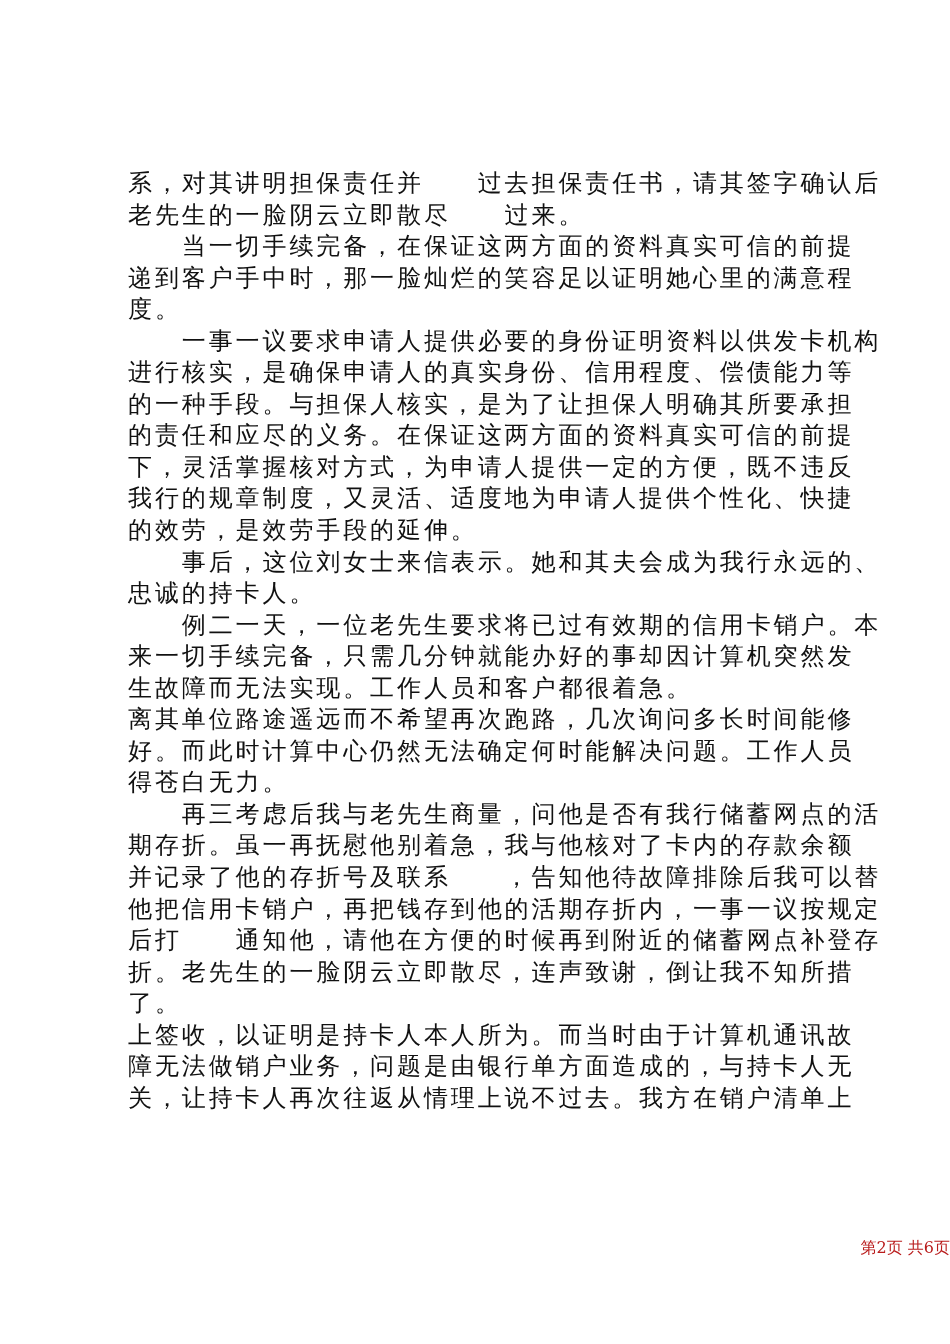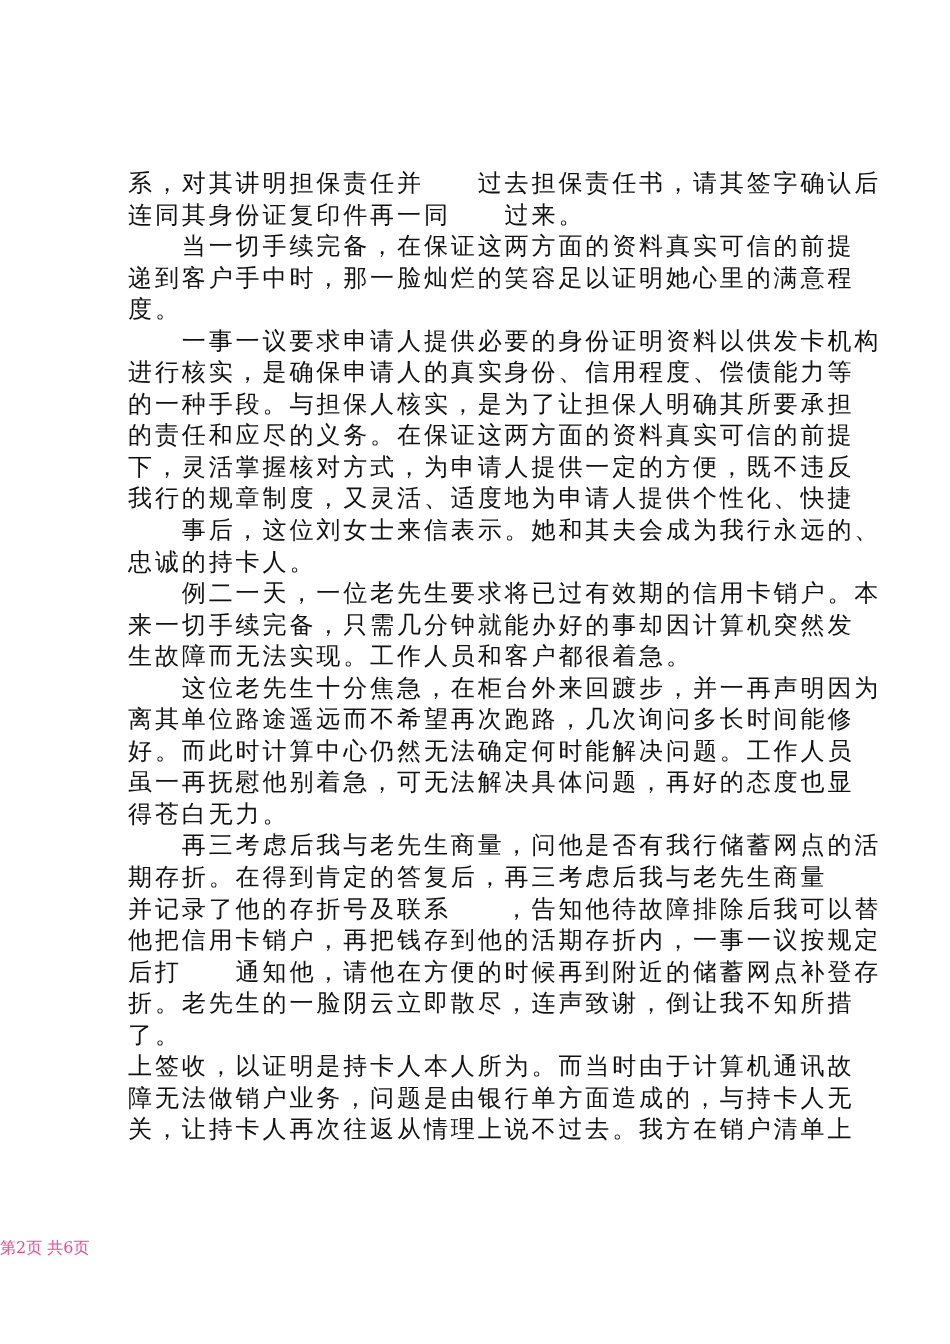--- a/index.html
+++ b/index.html
@@ -6,52 +6,51 @@
   body { width: 950px; height: 1344px; position: relative; overflow: hidden; }
   .page { position: absolute; left: 0; top: 0; width: 950px; height: 1192px; background: #fff; }
   .content {
     position: absolute; left: 128px; top: 168px; width: 710px;
     font-family: "DejaVu Serif", "Liberation Serif", serif;
     font-size: 24px; line-height: 31.55px; color: #111;
     letter-spacing: 2.9px;
   }
   .line { white-space: pre; height: 31.55px; overflow: visible; }
   .footer {
-    position: absolute; top: 1238px; left: 0; width: 950px; text-align: left;
-    font-family: "DejaVu Serif", "Liberation Serif", serif; font-size: 16px; color: #ec4899;
+    position: absolute; top: 1238px; left: 0; width: 950px; text-align: right;
+    font-family: "DejaVu Serif", "Liberation Serif", serif; font-size: 16px; color: #b91c1c;
   }
 </style>
 </head>
 <body>
 
 <div class="page">
   <div class="content" id="content">
       <div class="line">系，对其讲明担保责任并　　过去担保责任书，请其签字确认后</div>
-      <div class="line">连同其身份证复印件再一同　　过来。</div>
+      <div class="line">老先生的一脸阴云立即散尽　　过来。</div>
       <div class="line">　　当一切手续完备，在保证这两方面的资料真实可信的前提</div>
       <div class="line">递到客户手中时，那一脸灿烂的笑容足以证明她心里的满意程</div>
       <div class="line">度。</div>
       <div class="line">　　一事一议要求申请人提供必要的身份证明资料以供发卡机构</div>
       <div class="line">进行核实，是确保申请人的真实身份、信用程度、偿债能力等</div>
       <div class="line">的一种手段。与担保人核实，是为了让担保人明确其所要承担</div>
       <div class="line">的责任和应尽的义务。在保证这两方面的资料真实可信的前提</div>
       <div class="line">下，灵活掌握核对方式，为申请人提供一定的方便，既不违反</div>
       <div class="line">我行的规章制度，又灵活、适度地为申请人提供个性化、快捷</div>
+      <div class="line">的效劳，是效劳手段的延伸。</div>
       <div class="line">　　事后，这位刘女士来信表示。她和其夫会成为我行永远的、</div>
       <div class="line">忠诚的持卡人。</div>
       <div class="line">　　例二一天，一位老先生要求将已过有效期的信用卡销户。本</div>
       <div class="line">来一切手续完备，只需几分钟就能办好的事却因计算机突然发</div>
       <div class="line">生故障而无法实现。工作人员和客户都很着急。</div>
-      <div class="line">　　这位老先生十分焦急，在柜台外来回踱步，并一再声明因为</div>
       <div class="line">离其单位路途遥远而不希望再次跑路，几次询问多长时间能修</div>
       <div class="line">好。而此时计算中心仍然无法确定何时能解决问题。工作人员</div>
-      <div class="line">虽一再抚慰他别着急，可无法解决具体问题，再好的态度也显</div>
       <div class="line">得苍白无力。</div>
       <div class="line">　　再三考虑后我与老先生商量，问他是否有我行储蓄网点的活</div>
-      <div class="line">期存折。在得到肯定的答复后，再三考虑后我与老先生商量</div>
+      <div class="line">期存折。虽一再抚慰他别着急，我与他核对了卡内的存款余额</div>
       <div class="line">并记录了他的存折号及联系　　，告知他待故障排除后我可以替</div>
       <div class="line">他把信用卡销户，再把钱存到他的活期存折内，一事一议按规定</div>
       <div class="line">后打　　通知他，请他在方便的时候再到附近的储蓄网点补登存</div>
       <div class="line">折。老先生的一脸阴云立即散尽，连声致谢，倒让我不知所措</div>
       <div class="line">了。</div>
       <div class="line">上签收，以证明是持卡人本人所为。而当时由于计算机通讯故</div>
       <div class="line">障无法做销户业务，问题是由银行单方面造成的，与持卡人无</div>
       <div class="line">关，让持卡人再次往返从情理上说不过去。我方在销户清单上</div>
     </div>
   <div class="footer">第2页  共6页</div>

